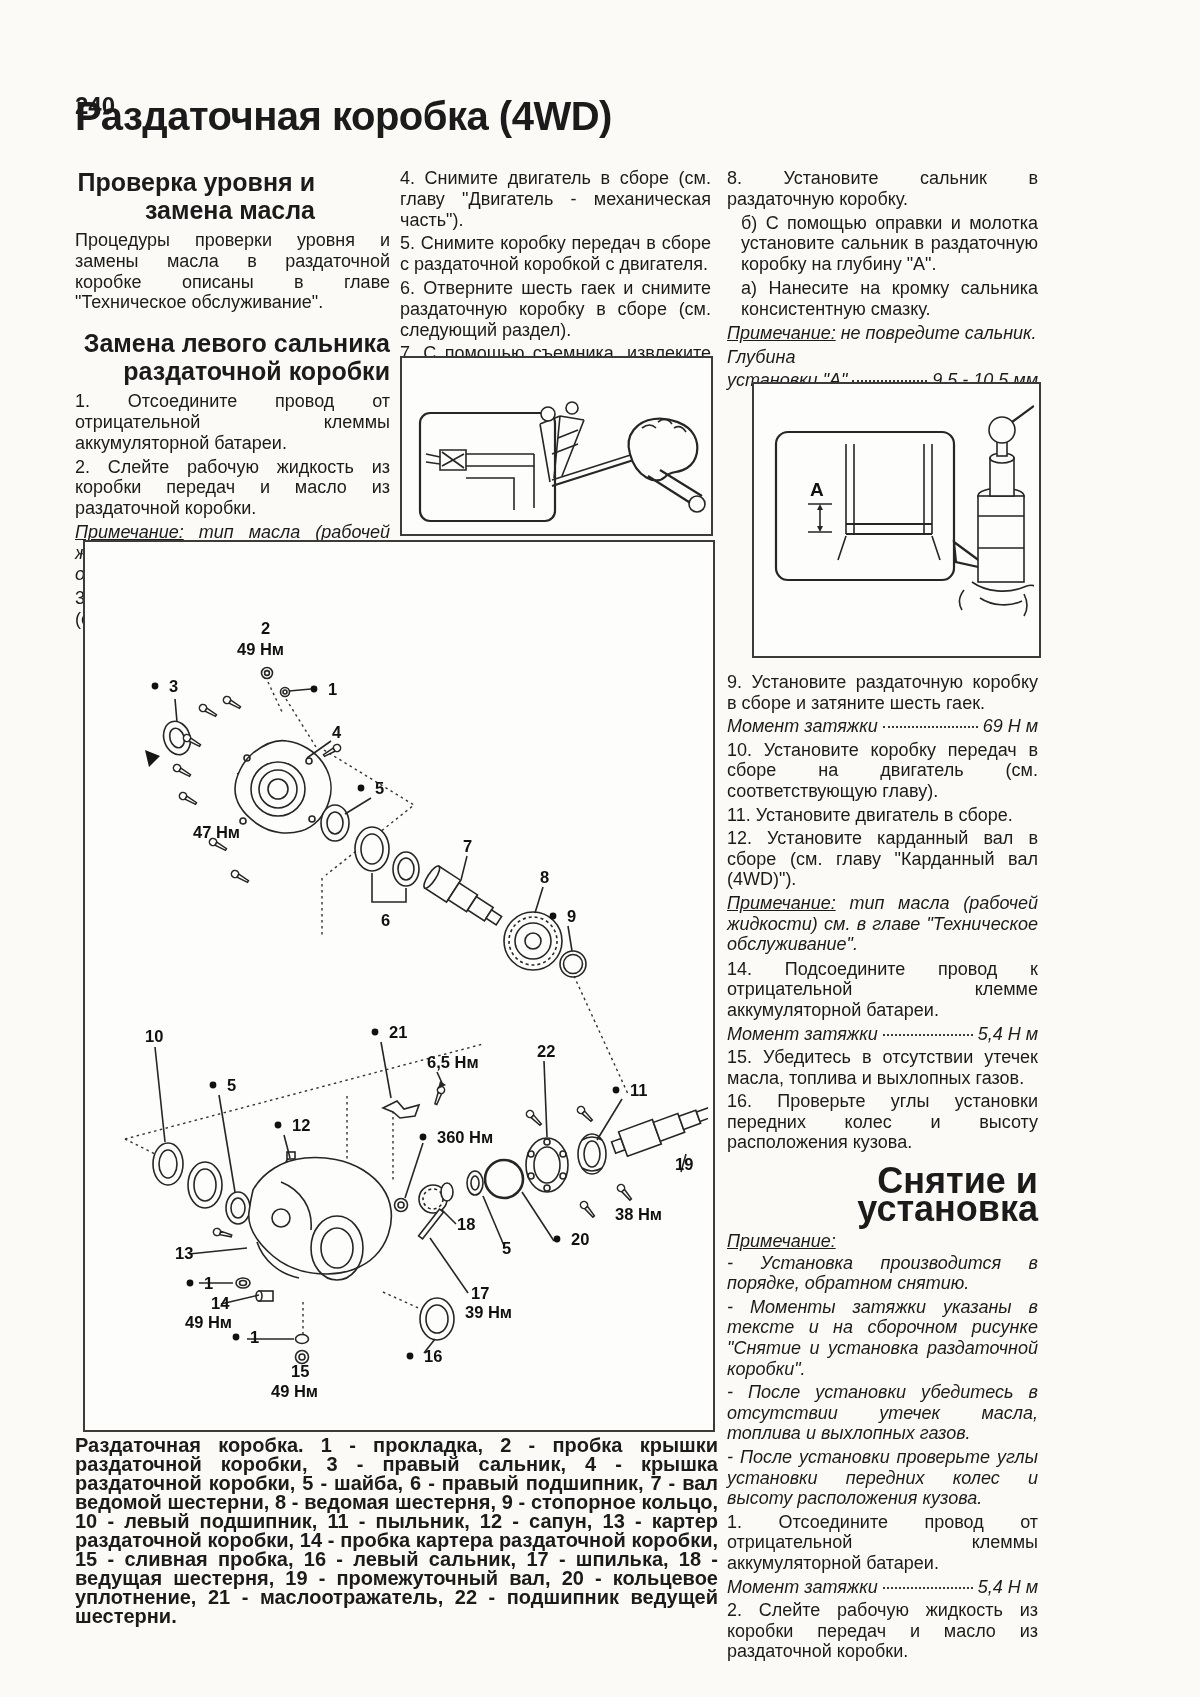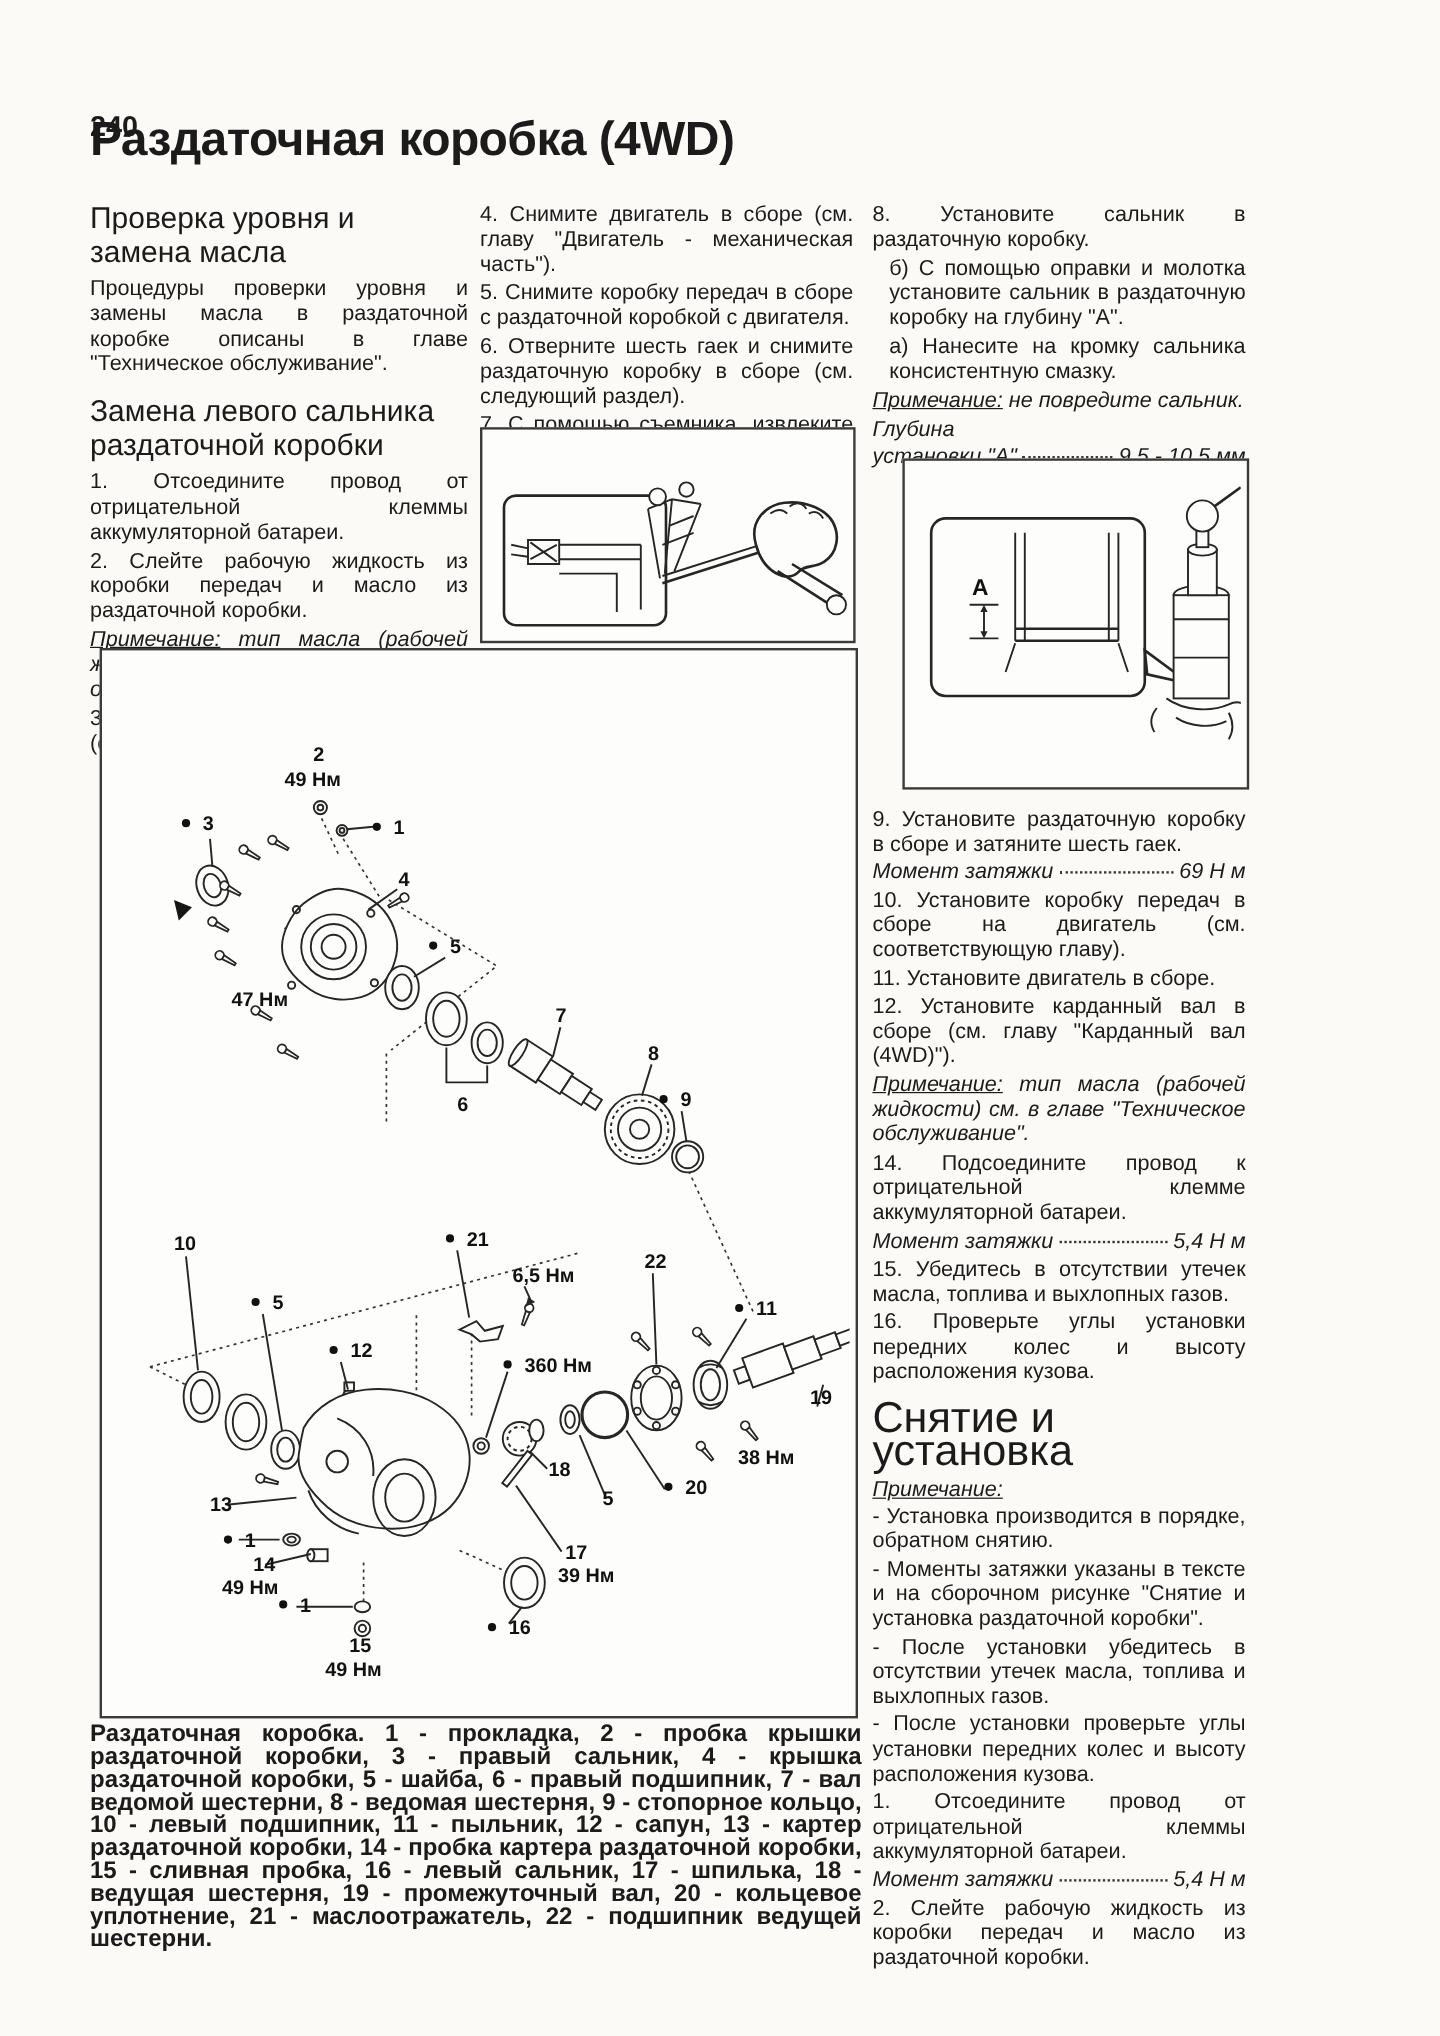--- a/index.html
+++ b/index.html
@@ -5,31 +5,31 @@
   html,body{margin:0;padding:0;background:#e8e8e6;}
   #page{position:relative;width:1200px;height:1697px;background:#fbfaf7;color:#1b1b1b;
         font-family:"Liberation Sans", sans-serif;overflow:hidden;}
   .pagenum{position:absolute;left:75px;top:48px;font-size:24px;font-weight:bold;margin-top:44px;}
   .title{position:absolute;left:75px;top:94px;font-size:40px;font-weight:bold;letter-spacing:-.5px;}
   .col{position:absolute;font-size:18px;line-height:20.8px;text-align:justify;}
   #col-left{left:75px;top:168px;width:315px;}
   #col-mid{left:400px;top:168px;width:311px;}
   #col-right1{left:727px;top:168px;width:311px;}
   #col-right2{left:727px;top:672px;width:311px;line-height:20.6px;}
-  h2{font-size:25px;line-height:28px;font-weight:normal;margin:0 0 6px 0;text-align:left;}
+  h2{font-size:25px;line-height:28px;font-weight:bold;margin:0 0 6px 0;text-align:right;}
   h2.mt{margin-top:16px;}
   h2.big{font-size:36px;margin-top:14px;margin-bottom:8px;}
   h2.narrow{width:240px;}
   p{margin:0 0 3px 0;}
   p.sub{padding-left:14px;}
   .note{font-style:italic;margin:3px 0 4px 0;}
   .nlead{text-decoration:underline;}
   .spec{display:flex;align-items:baseline;font-style:italic;margin:2px 0 3px 0;}
   .spec .dots{flex:1;border-bottom:2px dotted #3a3a3a;margin:0 5px;transform:translateY(-4px);min-width:20px;}
-  .bullets p{}
+  .bullets p{font-style:italic;}
   .frame{position:absolute;border:2.5px solid #3b3b3b;background:#fdfdfb;}
   #illus-mid{left:400px;top:356px;width:309px;height:176px;}
   #illus-right{left:752px;top:382px;width:285px;height:272px;}
   #diagram{left:83px;top:540px;width:628px;height:888px;}
   #caption{position:absolute;left:75px;top:1436px;width:643px;font-size:20px;line-height:19px;
            font-weight:bold;text-align:justify;}
   svg{display:block;}
   .ln{stroke:#262626;stroke-width:1.6;fill:none;}
   .ln2{stroke:#262626;stroke-width:2.2;fill:none;}
   .dsh{stroke:#333;stroke-width:1.4;fill:none;stroke-dasharray:2.5 3.5;}

